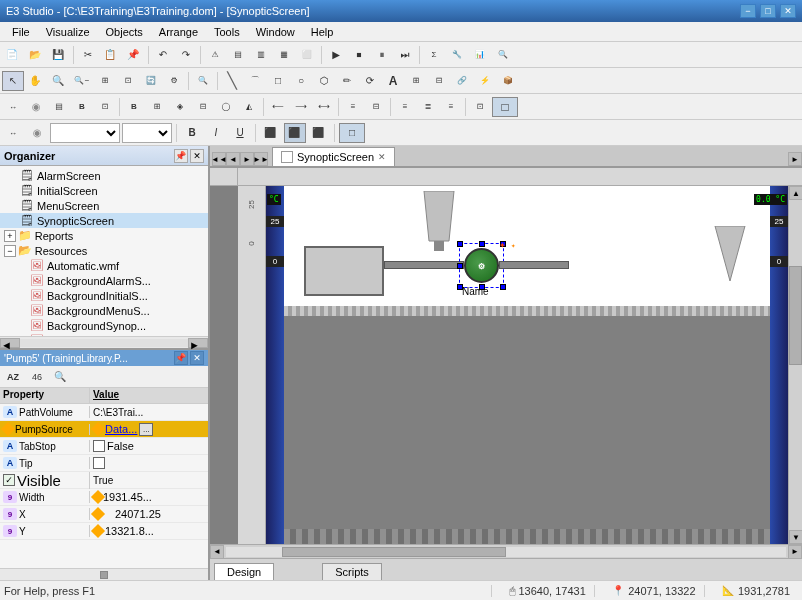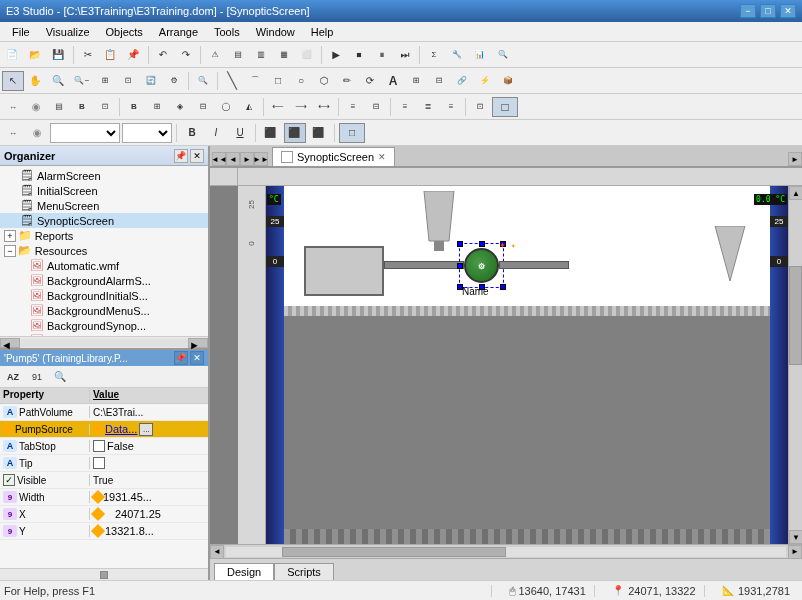--- a/index.html
+++ b/index.html
@@ -128,20 +128,21 @@
       gap: 10px;
     }
 
     
     #bottom-tabs {
       height: 22px;
       background: #d4d4d4;
       display: flex;
       align-items: center;
       border-top: 1px solid #999;
+      gap: 48px;
     }
     .bottom-tab {
       padding: 2px 12px;
       border: 1px solid #999;
       border-bottom: none;
       background: #e8e8e8;
       cursor: pointer;
       font-size: 11px;
     }
     .bottom-tab.active { background: white; }
@@ -451,21 +452,21 @@
         <div id="props-title-bar">
           <span style="font-size:10px; color:white; flex:1; overflow:hidden; text-overflow:ellipsis; white-space:nowrap;">'Pump5' (TrainingLibrary.P...</span>
           <div style="display:flex; gap:2px;">
             <div class="ctrl-btn">📌</div>
             <div class="ctrl-btn">✕</div>
           </div>
         </div>
 
         <div id="props-toolbar">
           <div class="tb-btn" style="font-size:9px; font-weight:bold;">AZ</div>
-          <div class="tb-btn" style="font-size:9px;">91</div>
+          <div class="tb-btn" style="font-size:9px;">46</div>
           <div style="flex:1;display:flex;align-items:center;gap:2px;">
             <div class="tb-btn">🔍</div>
           </div>
         </div>
 
         <div style="display:flex; background:#d8d8d8; border-bottom:1px solid #ccc; height:16px;">
           <div style="flex:0 0 90px; padding:1px 3px; border-right:1px solid #ccc; font-size:10px; font-weight:bold;">Property</div>
           <div style="flex:1; padding:1px 3px; font-size:10px; font-weight:bold;text-decoration:underline;">Value</div>
         </div>
 
@@ -508,21 +509,21 @@
               <span style="font-size:10px;">Tip</span>
             </div>
             <div style="flex:1; padding:0 3px; font-size:10px; display:flex; align-items:center;">
               <span style="width:12px;height:12px;border:1px solid #666;background:white;display:inline-block;"></span>
             </div>
           </div>
 
           <div style="display:flex; height:17px; align-items:center; border-bottom:1px solid #e8e8e8; background:#f5f5f5;">
             <div style="flex:0 0 90px; padding:0 3px; border-right:1px solid #ccc; display:flex; align-items:center; gap:2px;">
               <span style="width:12px;height:12px;border:1px solid #666;background:#e8f4e8;display:inline-flex;align-items:center;justify-content:center;font-size:9px;">✓</span>
-              <span style="font-size:10px;">Visible</span>
+              <span style="font-size:15px;">Visible</span>
             </div>
             <div style="flex:1; padding:0 3px; font-size:10px;">True</div>
           </div>
 
           <div style="display:flex; height:17px; align-items:center; border-bottom:1px solid #e8e8e8;">
             <div style="flex:0 0 90px; padding:0 3px; border-right:1px solid #ccc; display:flex; align-items:center; gap:2px;">
               <span style="width:14px;height:12px;background:#e8d4ff;color:#660099;font-weight:bold;font-size:8px;display:flex;align-items:center;justify-content:center;border-radius:2px;">9</span>
               <span style="font-size:10px;">Width</span>
             </div>
             <div style="flex:1; padding:0 3px; font-size:10px; display:flex; align-items:center; gap:0;">

